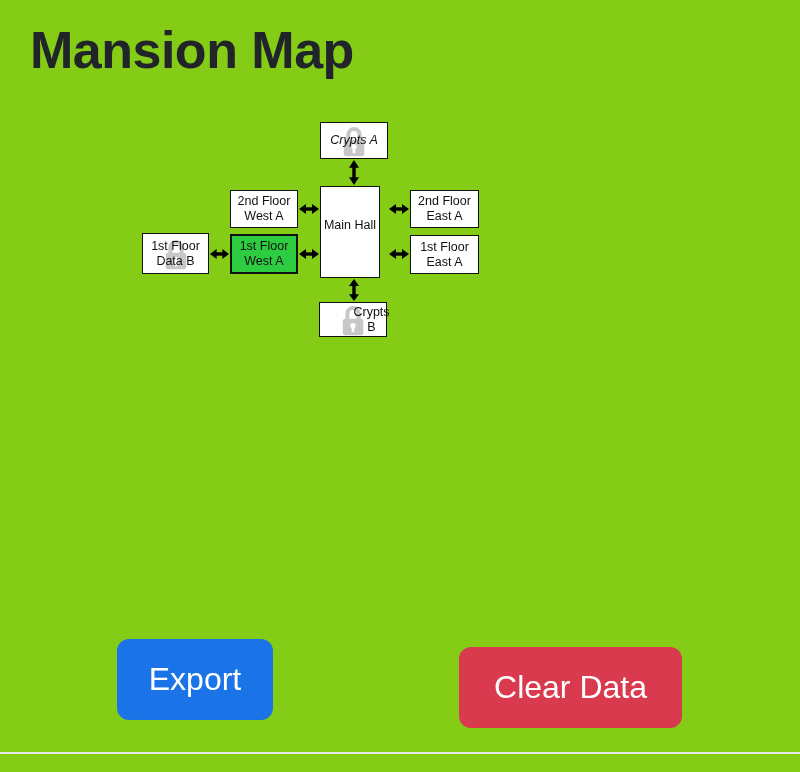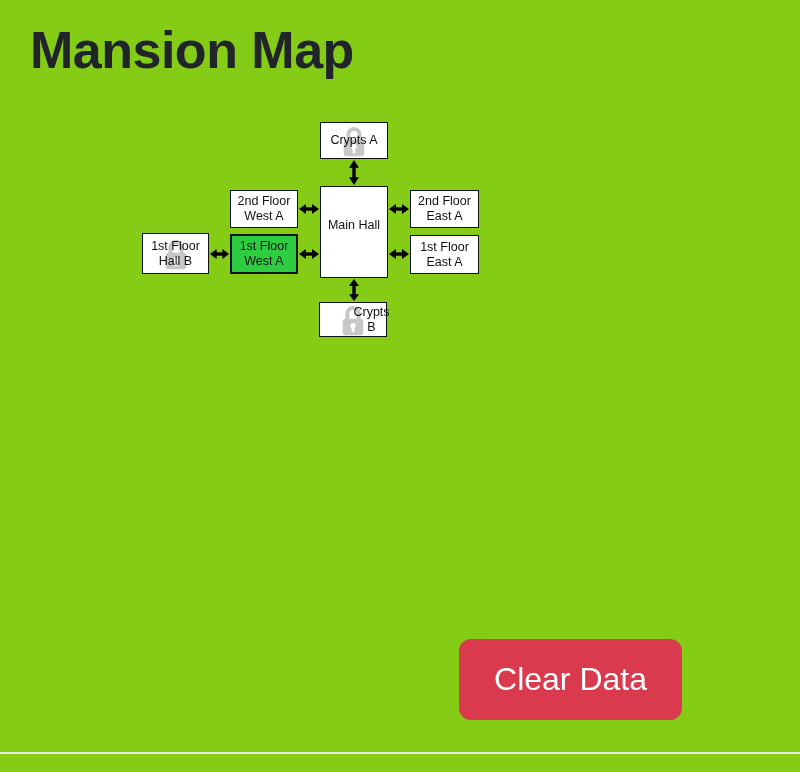--- a/index.html
+++ b/index.html
@@ -29,23 +29,23 @@
     position:absolute;background:var(--room-bg);
     border:1.5px solid var(--border);
     display:flex;align-items:center;justify-content:center;
     text-align:center;color:#111111;
     font-size:12.5px;line-height:15px;cursor:pointer;
   }
   .room .label{position:relative;z-index:2;}
   .room .label div:empty{display:none;}
   .room.current{background:var(--current-room);border-width:2px;}
 
-  .room.crypts-a   {left:320px;top:122px;width:68px;height:37px;}
+  .room.crypts-a   {left:320px;top:122px;width:68px;height:37px;font-style:italic;}
   .room.second-west-a{left:230px;top:190px;width:68px;height:38px;}
-  .room.main-hall  {left:320px;top:186px;width:68px;height:92px;}
+  .room.main-hall  {left:320px;top:186px;width:60px;height:92px;}
   .room.second-east-a{left:410px;top:190px;width:69px;height:38px;}
   .room.first-west-b {left:142px;top:233px;width:67px;height:41px;}
   .room.first-west-a {left:230px;top:234px;width:68px;height:40px;}
   .room.first-east-a {left:410px;top:235px;width:69px;height:39px;}
   .room.crypts-b   {left:319px;top:302px;width:68px;height:35px;padding-left:37px;}
   .room.main-hall .label{transform:translateY(-7px);}
 
   .lock{
     position:absolute;left:50%;top:50%;
     transform:translate(-50%,-50%);
@@ -64,21 +64,21 @@
 
   .toolbar-btn{
     position:absolute;top:639px;height:81px;
     border:none;border-radius:12px;
     color:#ffffff;font-family:"Liberation Sans", sans-serif;
     font-size:32px;font-weight:400;cursor:pointer;
     display:flex;align-items:center;justify-content:center;
   }
   .btn-export{left:117px;width:156px;background:var(--btn-primary);}
   .btn-import{left:288px;width:160px;background:var(--btn-primary);}
-  .btn-clear {left:459px;width:223px;background:var(--btn-danger);}
+  .btn-clear {left:459px;width:223px;background:var(--btn-danger);margin-top:8px;}
 
   .divider{position:absolute;left:0;top:752px;width:800px;height:2px;background:#e8e8e8;}
 </style>
 </head>
 <body>
 
 <svg width="0" height="0" style="position:absolute">
   <defs>
     <g id="lock-shape">
       <path d="M7.2 14 V8.5 a4.8 4.8 0 0 1 9.6 0 V14" fill="none" stroke="currentColor" stroke-width="3.4"></path>
@@ -133,21 +133,21 @@
           <div>East A</div>
       </div>
     </div>
 
     <div class="room first-west-b">
       <svg class="lock" viewBox="0 0 24 28">
           <use href="#lock-shape"></use>
         </svg>
       <div class="label">
         <div>1st Floor</div>
-          <div>Hall B</div>
+          <div>Data B</div>
       </div>
     </div>
 
     <div class="room first-west-a current">
       <div class="label">
         <div>1st Floor</div>
           <div>West A</div>
       </div>
     </div>
 
@@ -198,17 +198,18 @@
         </svg>
     </div>
     <div class="arrow e7">
       <svg viewBox="0 0 14 24" preserveAspectRatio="none">
           <use href="#arrow-v"></use>
         </svg>
     </div>
 
   </div>
 
+  <button class="toolbar-btn btn-export">Export</button>
   <button class="toolbar-btn btn-clear">Clear Data</button>
 
   <div class="divider"></div>
 
 </div>
 
 </body></html>

